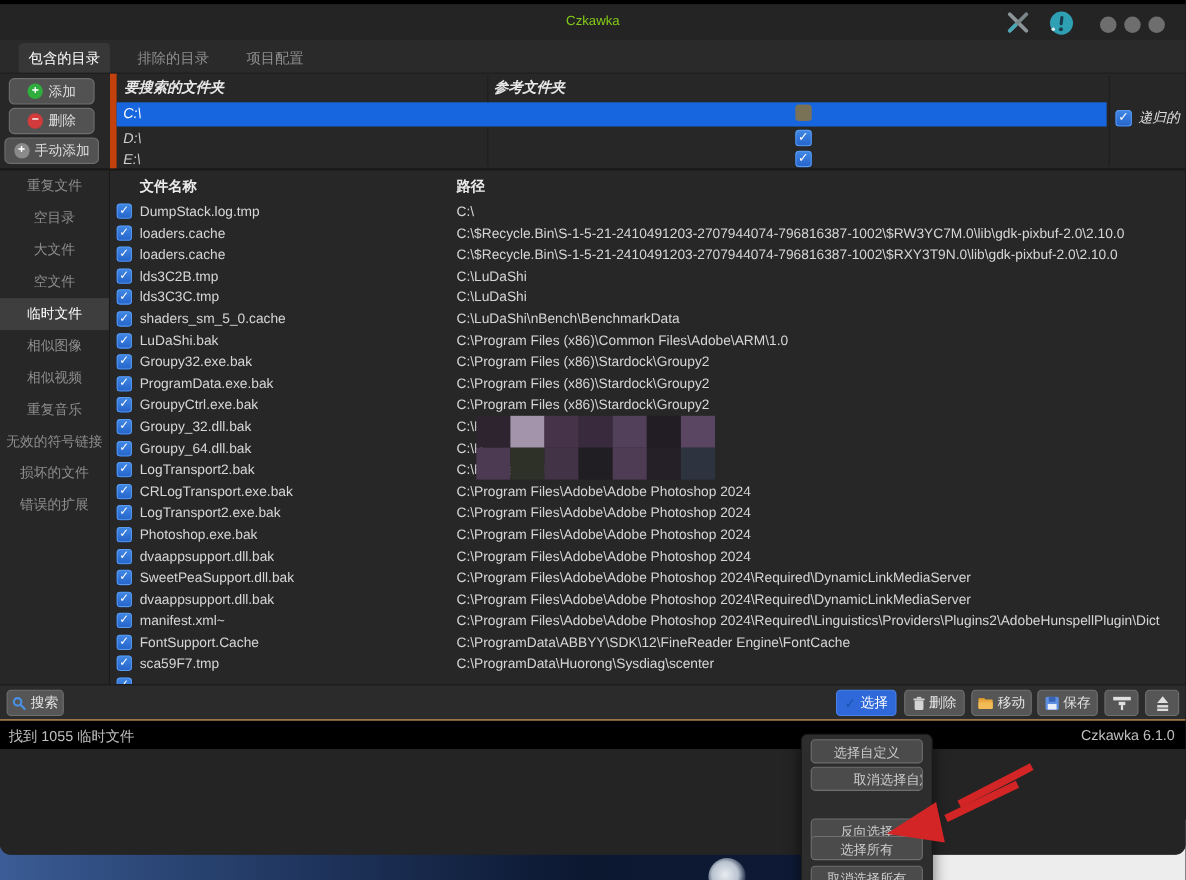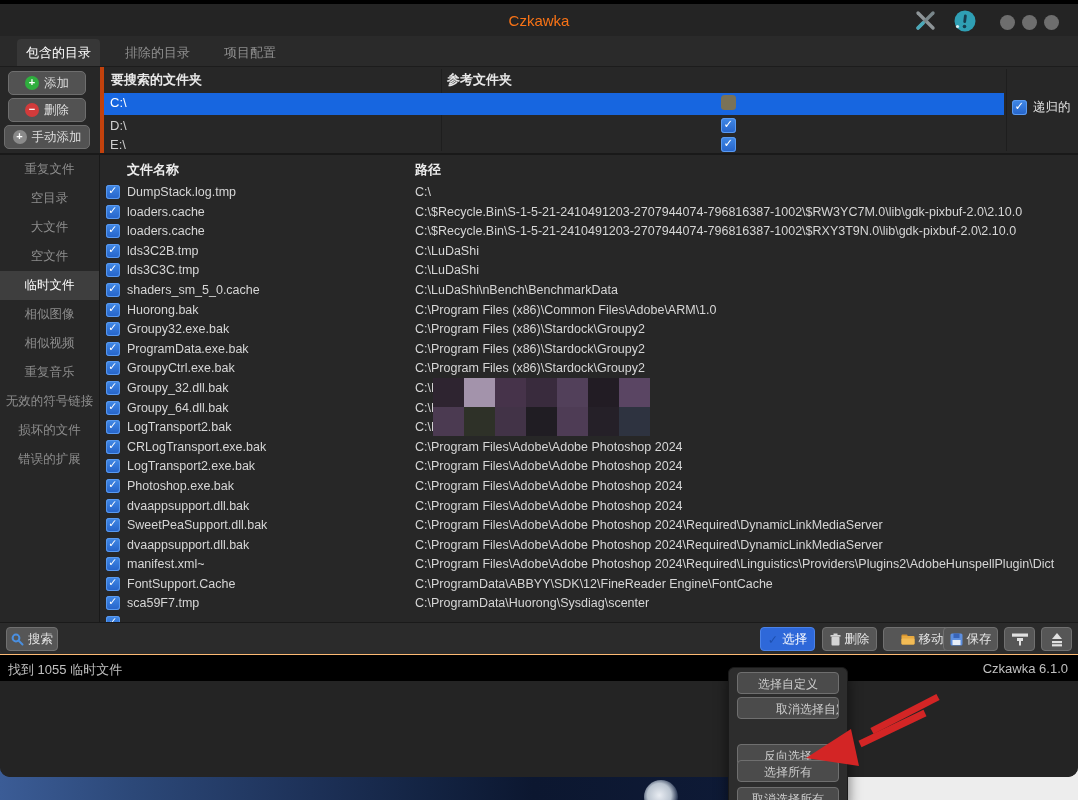--- a/index.html
+++ b/index.html
@@ -17,40 +17,40 @@
                       130px 786px 1px #9fb4e4, 170px 795px 1px #d5e0ff, 210px 782px 1px #b0c2ec,
                       250px 790px 1px #e2eaff, 300px 787px 1px #a8bce8, 340px 794px 1px #d8e2ff,
                       390px 785px 1px #93a9da, 430px 792px 1px #c4d2f4, 470px 788px 1px #8ea5d8,
                       520px 784px 1px #b7c7ee, 18px 796px 2px #ffffff, 560px 792px 1px #7d94c8; }
 
   
   .window { position:absolute; left:0; top:0; width:1078px; height:777px; background:#272727;
             border-radius:0 0 10px 10px; overflow:hidden; z-index:2; }
   .topstrip { position:absolute; left:0; top:0; width:100%; height:4px; background:#000; }
   .titlebar { position:absolute; left:0; top:4px; width:100%; height:32px; background:#242424; }
-  .wtitle { position:absolute; left:0; right:0; top:8px; text-align:center; font-size:15px; color:#f97316; }
+  .wtitle { position:absolute; left:0; right:0; top:8px; text-align:center; font-size:12px; color:#84cc16; }
   .tb-tools { position:absolute; left:913px; top:6px; }
   .tb-info  { position:absolute; left:953px; top:6px; }
   .wbtn { position:absolute; top:11px; width:15px; height:15px; border-radius:50%; background:#6e6e6e; }
 
   
   .tabbar { position:absolute; left:0; top:36px; width:100%; height:31px; background:#2a2a2a;
             border-bottom:1px solid #1c1c1c; display:flex; gap:16px; padding-left:17px; align-items:flex-end; }
   .tab { height:27px; line-height:27px; padding:0 9px; font-size:13px; color:#8e8e8e; border-radius:4px 4px 0 0; }
   .tab.active { color:#ffffff; background:#373737; }
 
   
   .dirpanel { position:absolute; left:0; top:67px; width:100%; height:88px; background:#272727;
               border-bottom:2px solid #191919; }
   .dirbtn { position:absolute; left:8px; width:78px; height:24px; background:#525252; border:1px solid #6e6e6e;
             border-radius:5px; color:#dddddd; font-size:12.5px; display:flex; align-items:center;
             justify-content:center; gap:5px; }
   .circ { width:14px; height:14px; border-radius:50%; color:#fff; font-size:11px; line-height:13px;
           text-align:center; font-weight:bold; flex:0 0 auto; }
-  .dirtable { position:absolute; left:100px; top:0; right:0; height:86px; border-left:4px solid #c2410c; }
+  .dirtable { position:absolute; left:100px; top:0; right:0; height:86px; border-left:6px solid #c2410c;font-style:italic; }
   .dt-vline { position:absolute; top:2px; height:82px; width:1px; background:#1e1e1e; }
   .dth { position:absolute; top:4px; font-size:13px; font-weight:bold; color:#e8e8e8; }
   .dirrow { position:absolute; left:0; height:19px; font-size:13px; color:#cfcfcf; }
   .dirrow.selected { background:#1766e0; color:#ffffff; }
   .dirrow .dpath { position:absolute; left:6px; top:2px; }
   .dirrow .refcb { position:absolute; left:617px; top:2px; }
   .recursive { position:absolute; left:908px; top:32px; display:flex; gap:6px; align-items:center;
                color:#e0e0e0; font-size:12.5px; }
 
   
@@ -227,21 +227,21 @@
               <span class="fname">lds3C3C.tmp</span>
               <span class="fpath">C:\LuDaShi</span>
             </div>
             <div class="frow">
               <span class="cb fcb"></span>
               <span class="fname">shaders_sm_5_0.cache</span>
               <span class="fpath">C:\LuDaShi\nBench\BenchmarkData</span>
             </div>
             <div class="frow">
               <span class="cb fcb"></span>
-              <span class="fname">Huorong.bak</span>
+              <span class="fname">LuDaShi.bak</span>
               <span class="fpath">C:\Program Files (x86)\Common Files\Adobe\ARM\1.0</span>
             </div>
             <div class="frow">
               <span class="cb fcb"></span>
               <span class="fname">Groupy32.exe.bak</span>
               <span class="fpath">C:\Program Files (x86)\Stardock\Groupy2</span>
             </div>
             <div class="frow">
               <span class="cb fcb"></span>
               <span class="fname">ProgramData.exe.bak</span>
@@ -350,21 +350,21 @@
         <span>选择</span>
       </div>
       <div class="tbtn" style="left:822px; width:55px;">
         <svg width="11" height="13" viewBox="0 0 11 13">
           <rect x="1.5" y="3.8" width="8" height="8.6" rx="1" fill="#d4d4d4"></rect>
           <rect x="0.5" y="2" width="10" height="1.7" fill="#d4d4d4"></rect>
           <rect x="3.5" y="0.5" width="4" height="1.5" fill="#d4d4d4"></rect>
         </svg>
         <span>删除</span>
       </div>
-      <div class="tbtn" style="left:883px; width:78px;font-family:Liberation Mono, monospace;">
+      <div class="tbtn" style="left:883px; width:55px;font-family:Liberation Mono, monospace;">
         <svg width="14" height="12" viewBox="0 0 14 12">
           <rect x="0.5" y="1.5" width="6" height="3" rx="1" fill="#d6932f"></rect>
           <rect x="0.5" y="3" width="13" height="8.5" rx="1" fill="#e8a93f"></rect>
           <rect x="0.5" y="5.5" width="13" height="6" rx="1" fill="#f2bb55"></rect>
         </svg>
         <span>移动</span>
       </div>
       <div class="tbtn" style="left:943px; width:55px;">
         <svg width="13" height="13" viewBox="0 0 13 13">
           <rect x="0.5" y="0.5" width="12" height="12" rx="1.5" fill="#5d8fe0"></rect>

